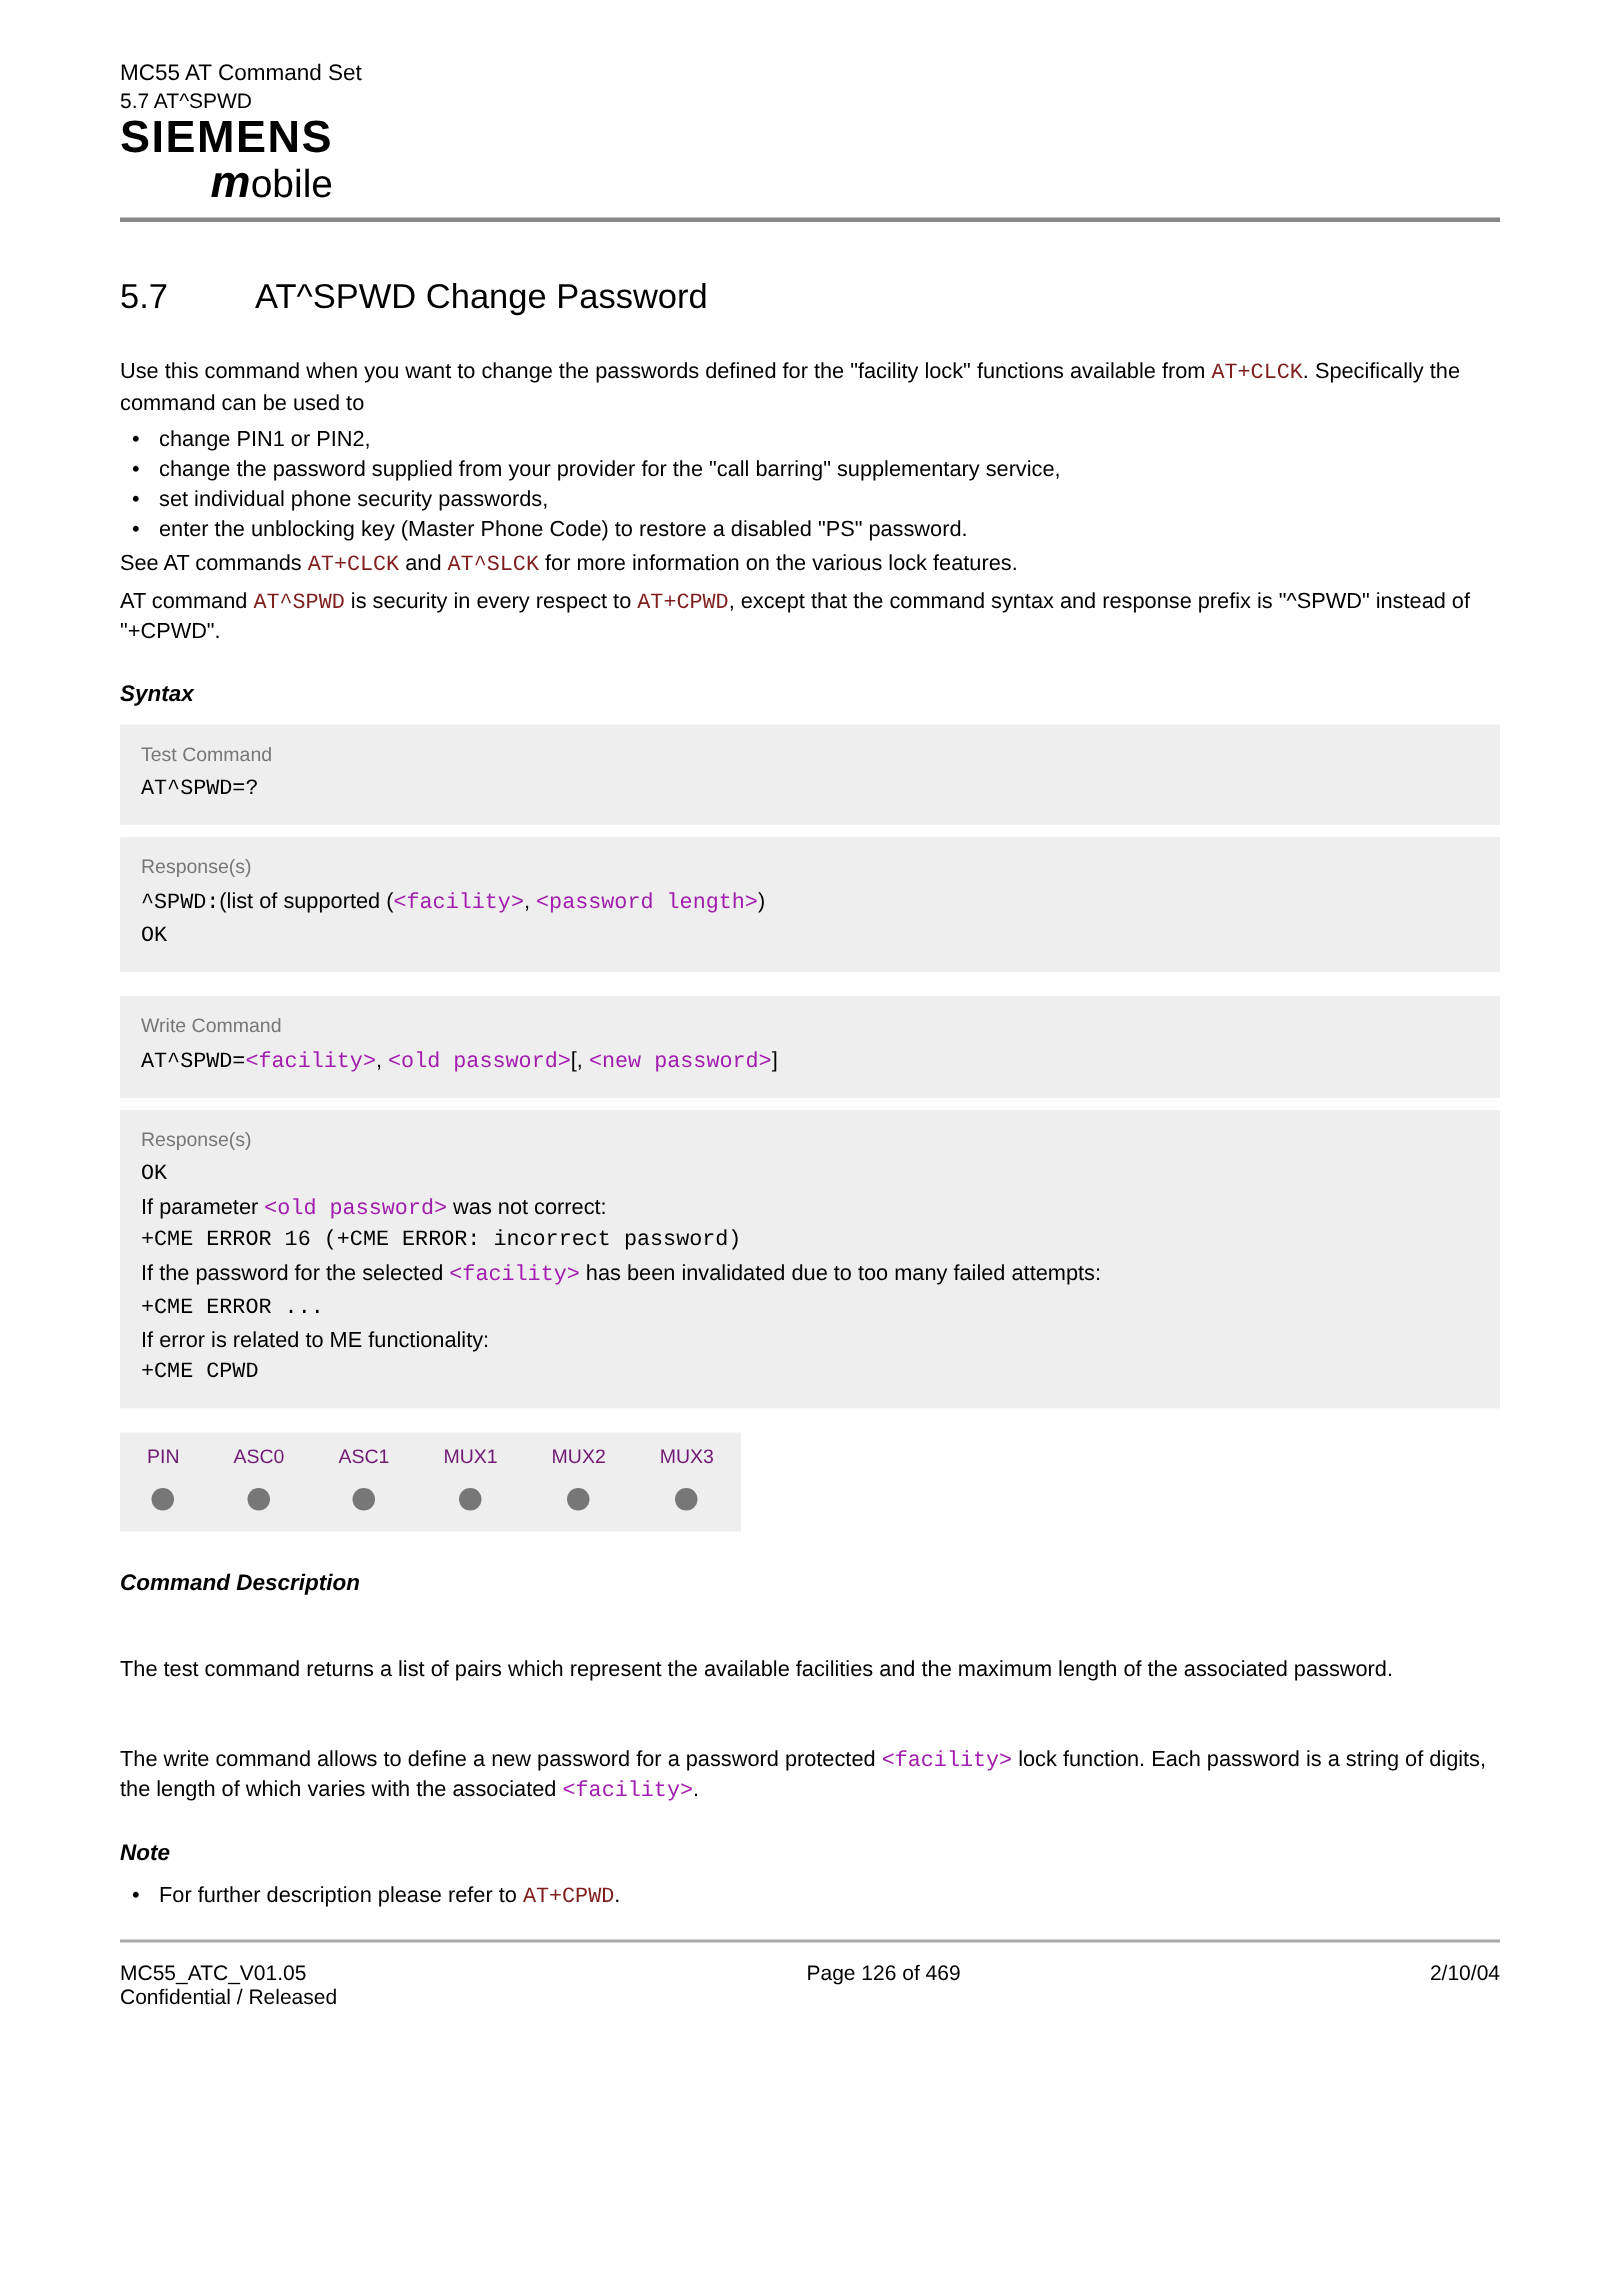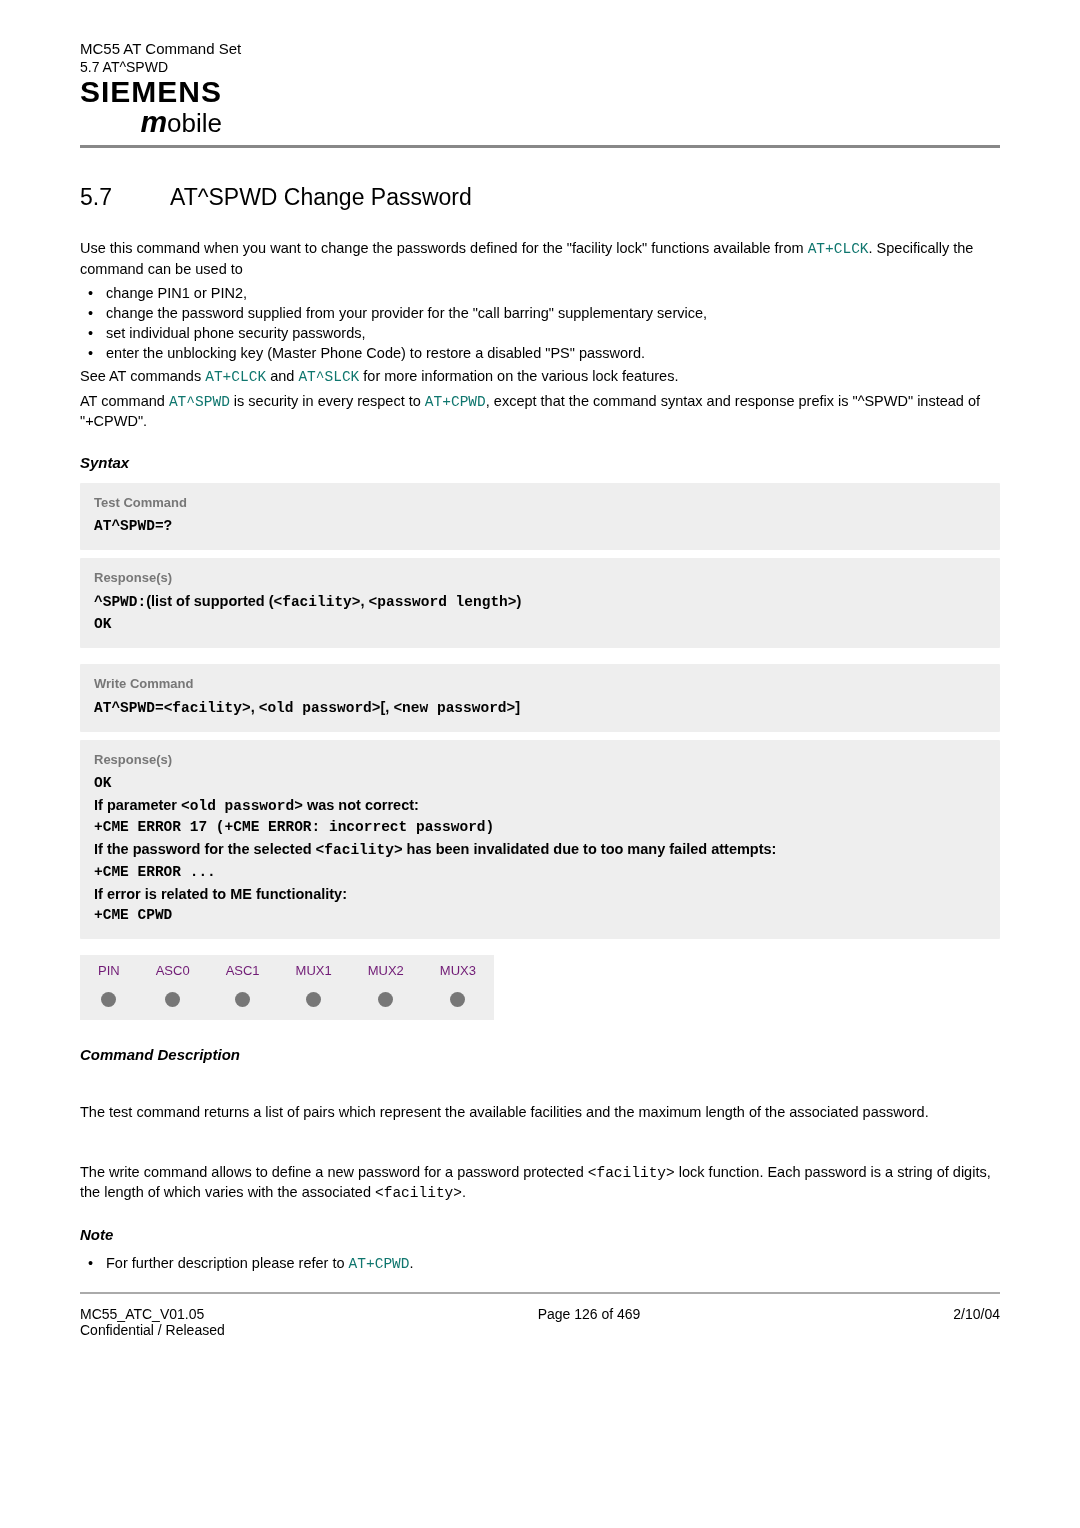--- a/index.html
+++ b/index.html
@@ -18,28 +18,28 @@
     .header-sub { font-size: 14px; }
     .header-right { text-align: right; }
     .siemens { font-weight: 900; font-size: 30px; letter-spacing: 1px; }
     .mobile { font-size: 26px; font-weight: 400; margin-top: -4px; }
     .mobile .m { font-weight: 700; font-size: 30px; font-style: italic; }
     .hr-heavy { border: none; border-top: 3px solid #888; margin-bottom: 36px; }
     .hr-light { border: none; border-top: 2px solid #aaa; margin: 20px 0 12px 0; }
     .section-heading { font-size: 23px; font-weight: 400; margin-bottom: 28px; }
     .section-num { display: inline-block; width: 90px; }
     p { margin-bottom: 4px; line-height: 1.35; }
-    .link-cmd { color: #0f766e; font-family: "Courier New", monospace; }
+    .link-cmd { color: #7f1d1d; font-family: "Courier New", monospace; }
     .mono { font-family: "Courier New", monospace; }
-    .param { color: #000000; font-family: "Courier New", monospace; }
+    .param { color: #a21caf; font-family: "Courier New", monospace; }
     ul.bullets { list-style: none; padding-left: 8px; margin: 6px 0; }
     ul.bullets li { margin-bottom: 4px; padding-left: 18px; position: relative; }
     ul.bullets li::before { content: "•"; position: absolute; left: 0; }
     .sub-heading { font-weight: 700; font-style: italic; font-size: 15px; margin-top: 22px; margin-bottom: 12px; }
-    .box { background: #eeeeee; padding: 12px 14px; margin-bottom: 8px; border-radius: 1px; font-weight: bold; }
+    .box { background: #eeeeee; padding: 12px 14px; margin-bottom: 8px; border-radius: 1px; }
     .box-label { color: #777; font-size: 13px; margin-bottom: 6px; }
     .box-content { font-size: 14.5px; line-height: 1.5; }
     .icons-table { background: #eeeeee; border-collapse: collapse; margin-bottom: 26px; }
     .icons-table th { font-weight: 400; color: #701a75; font-size: 13px; padding: 8px 18px; text-align: center; }
     .icons-table td { padding: 6px 18px 10px 18px; text-align: center; }
     .dot { display: inline-block; width: 15px; height: 15px; background: #777; border-radius: 50%; }
     .footer { display: flex; justify-content: space-between; font-size: 14px; margin-top: 10px; }
     .para-block { margin-bottom: 14px; margin-top: 40px; }
   </style>
 </head>
@@ -101,21 +101,21 @@
   <div class="box-content">
     <span class="mono">AT^SPWD=</span><span class="param">&lt;facility&gt;</span><span>, </span><span class="param">&lt;old password&gt;</span><span>[, </span><span class="param">&lt;new password&gt;</span><span>]</span>
   </div>
 </div>
 
 <div class="box">
   <div class="box-label">Response(s)</div>
   <div class="box-content">
     <div class="mono">OK</div>
     <div><span>If parameter </span><span class="param">&lt;old password&gt;</span><span> was not correct:</span></div>
-    <div class="mono">+CME ERROR 17 (+CME ERROR: incorrect password)</div>
+    <div class="mono">+CME ERROR 16 (+CME ERROR: incorrect password)</div>
     <div><span>If the password for the selected </span><span class="param">&lt;facility&gt;</span><span> has been invalidated due to too many failed attempts:</span></div>
     <div class="mono">+CME ERROR ...</div>
     <div>If error is related to ME functionality:</div>
     <div class="mono">+CME CPWD</div>
   </div>
 </div>
 
 <div style="height:8px"></div>
 
 <table class="icons-table">

